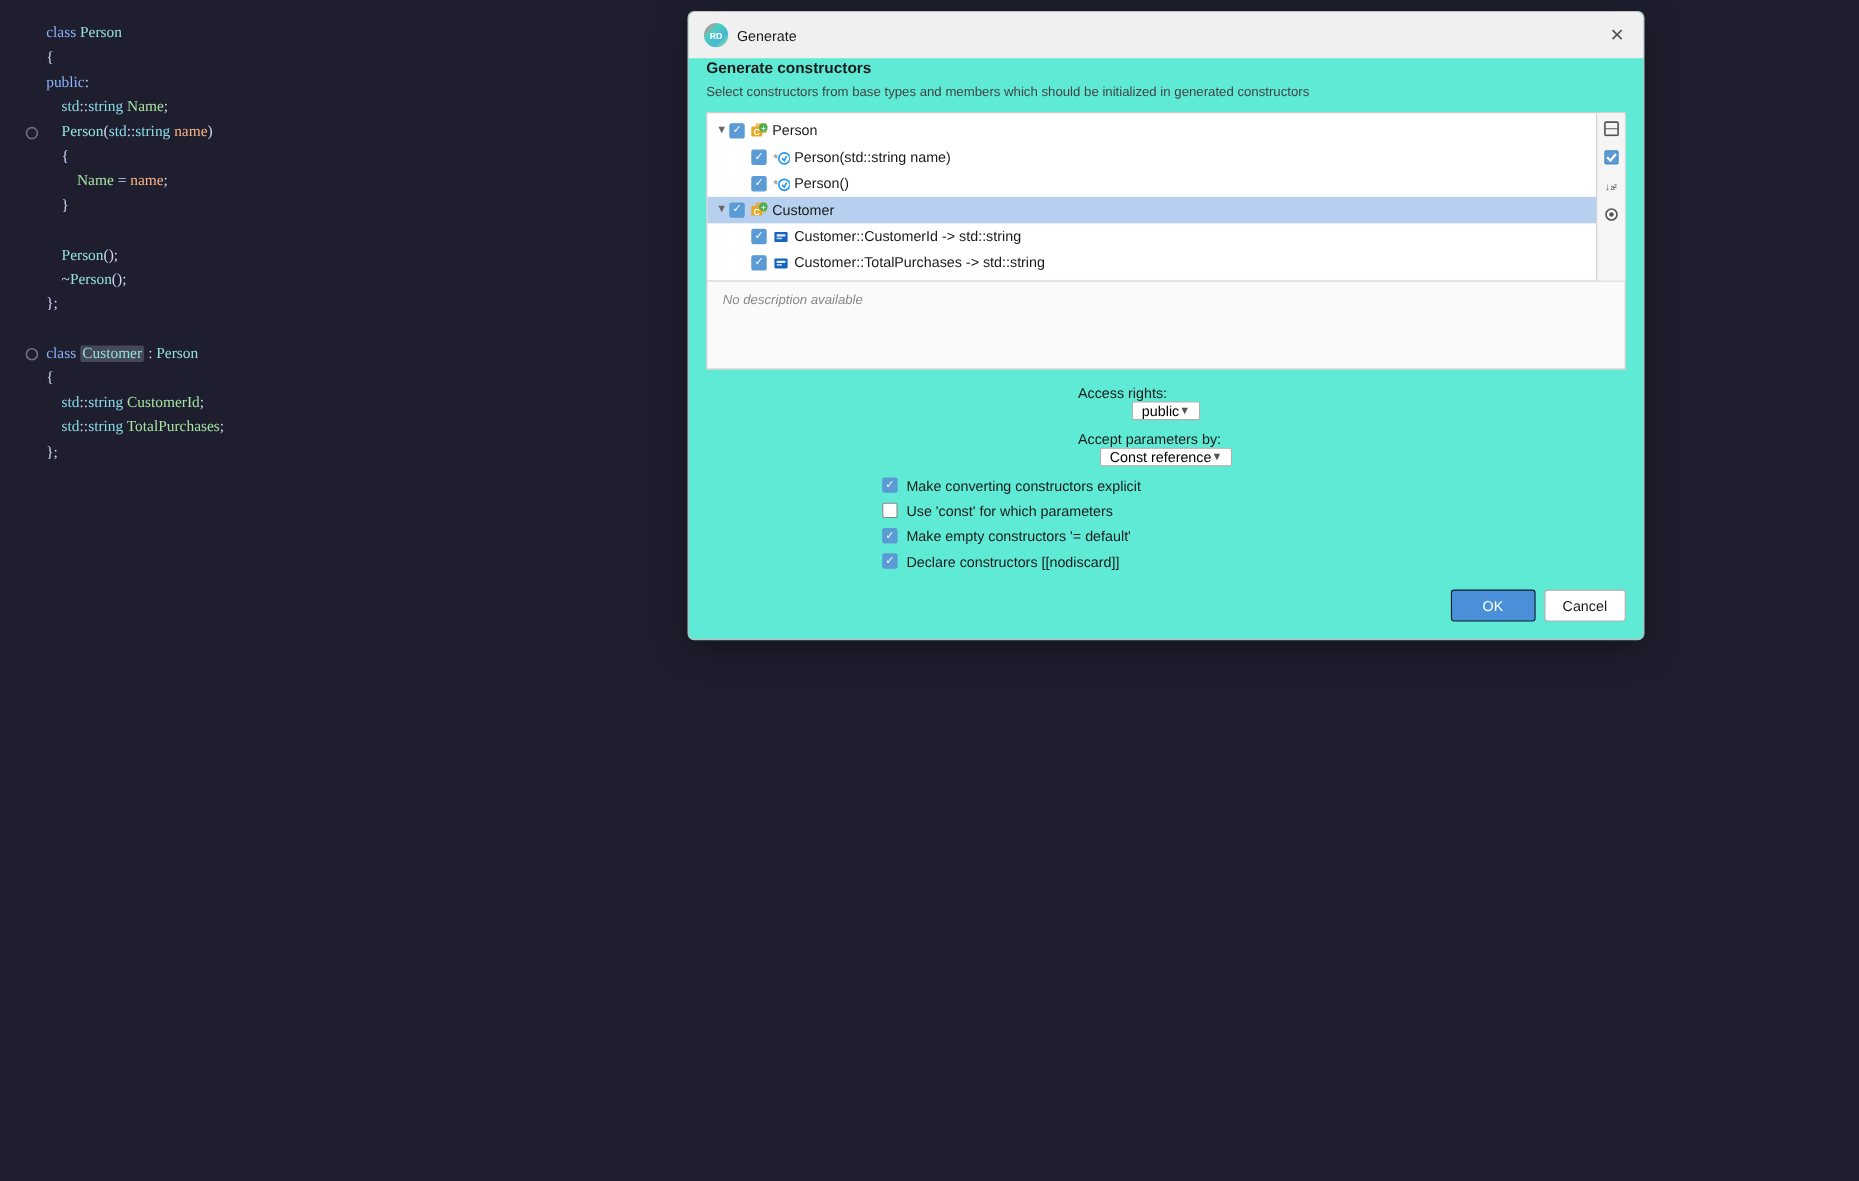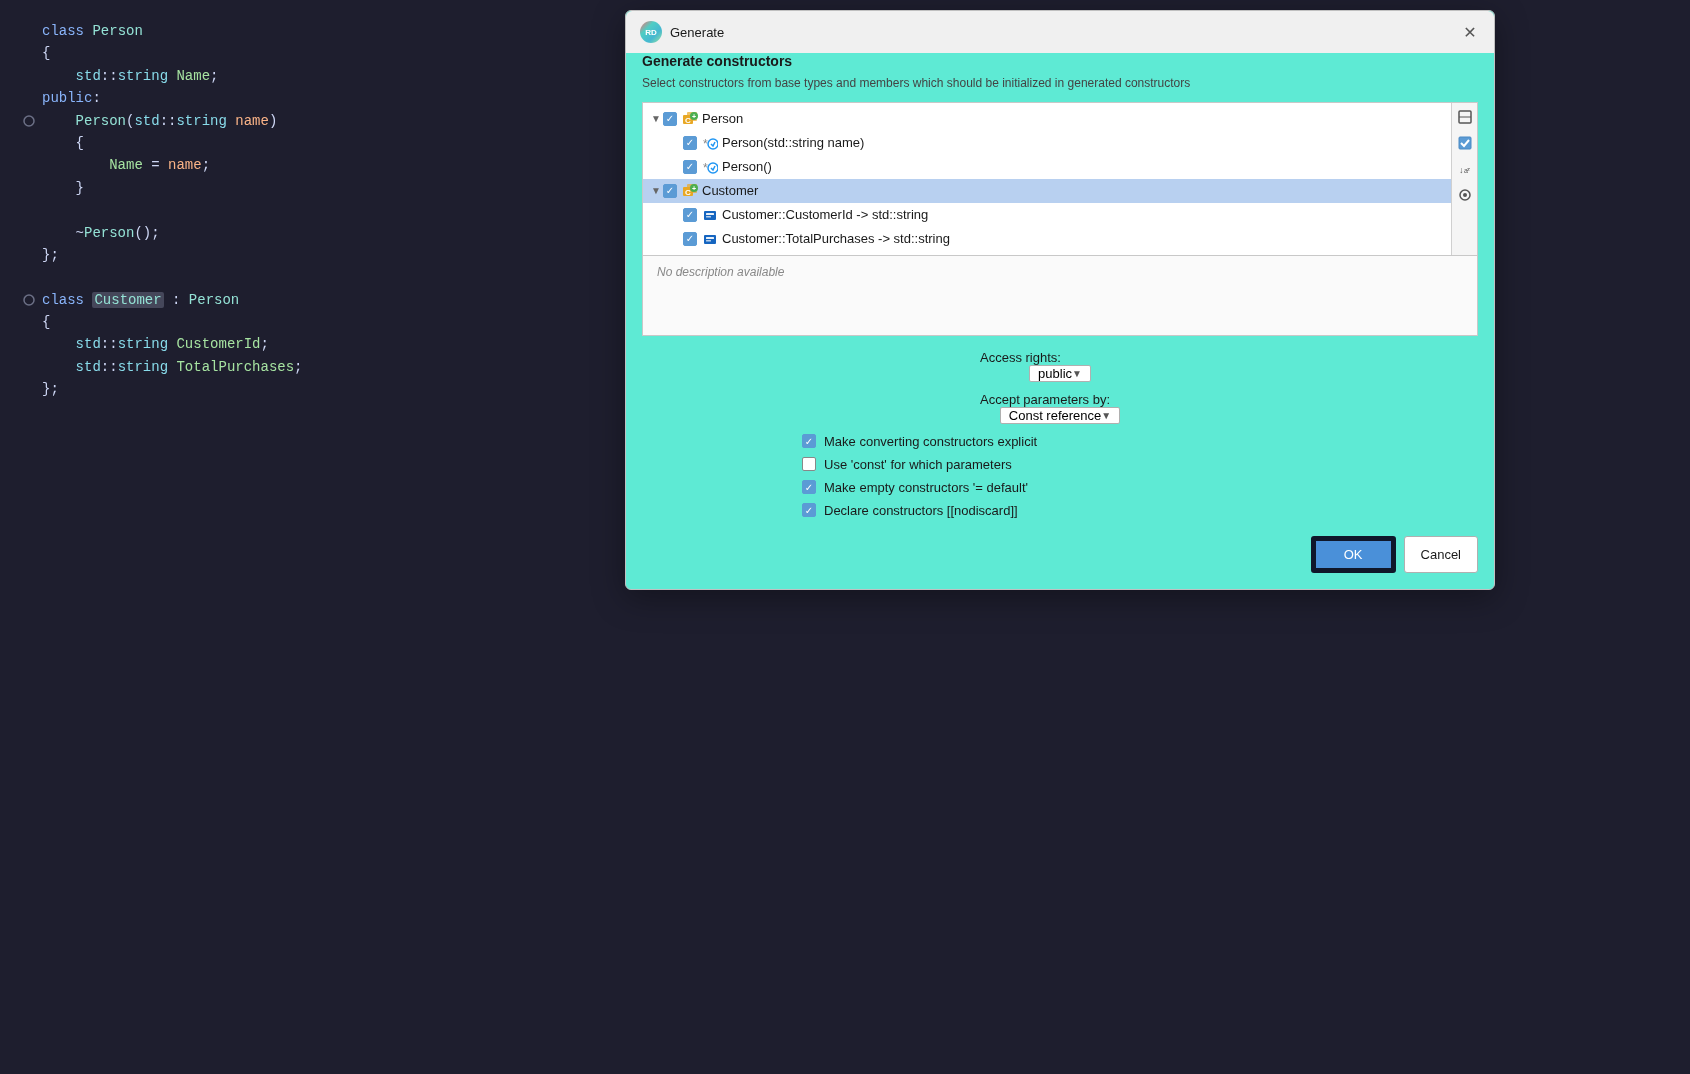--- a/index.html
+++ b/index.html
@@ -12,21 +12,21 @@
       overflow: hidden;
       display: flex;
     }
 
     
     .code-editor {
       width: 430px;
       height: 796px;
       background: #1e1e2e;
       padding: 20px 10px 20px 20px;
-      font-family: Liberation Mono, monospace;
+      font-family: Liberation Serif, serif;
       font-size: 14px;
       line-height: 1.6;
       color: #cdd6f4;
       position: relative;
       overflow: hidden;
     }
 
     .code-line {
       display: flex;
       align-items: center;
@@ -335,21 +335,21 @@
     .dialog-buttons {
       display: flex;
       justify-content: flex-end;
       gap: 8px;
       margin-top: 18px;
     }
 
     .btn-ok {
       padding: 6px 28px;
       background: #4a90d9;
-      border: 5px solid #0f172a;
+      border: 1px solid #0f172a;
       border-radius: 3px;
       color: white;
       font-size: 13px;
       cursor: pointer;
     }
 
     .btn-cancel {
       padding: 6px 16px;
       background: white;
       border: 1px solid #b0b0b0;
@@ -367,25 +367,25 @@
   <div class="code-line">
     <span class="gutter-icon"></span>
     <span class="code-text"><span class="kw-blue">class </span><span class="kw-teal">Person</span></span>
   </div>
   <div class="code-line">
     <span class="gutter-icon"></span>
     <span class="code-text kw-white">{</span>
   </div>
   <div class="code-line">
     <span class="gutter-icon"></span>
+    <span class="code-text"><span class="kw-blue">public</span><span class="kw-white">:</span></span>
+  </div>
+  <div class="code-line">
+    <span class="gutter-icon"></span>
     <span class="code-text">    <span class="kw-cyan">std</span><span class="kw-white">::</span><span class="kw-cyan">string</span> <span class="kw-green">Name</span><span class="kw-white">;</span></span>
-  </div>
-  <div class="code-line">
-    <span class="gutter-icon"></span>
-    <span class="code-text"><span class="kw-blue">public</span><span class="kw-white">:</span></span>
   </div>
 
   <div class="code-line">
     <span class="gutter-icon">
       <svg width="12" height="12" viewBox="0 0 12 12">
           <circle cx="6" cy="6" r="5" fill="none" stroke="#6c7086" stroke-width="1.5"></circle>
         </svg>
     </span>
     <span class="code-text">    <span class="kw-teal">Person</span><span class="kw-white">(</span><span class="kw-cyan">std</span><span class="kw-white">::</span><span class="kw-cyan">string</span> <span class="kw-orange">name</span><span class="kw-white">)</span></span>
   </div>
@@ -397,20 +397,24 @@
     <span class="gutter-icon"></span>
     <span class="code-text">        <span class="kw-green">Name</span> <span class="kw-white">=</span> <span class="kw-orange">name</span><span class="kw-white">;</span></span>
   </div>
   <div class="code-line">
     <span class="gutter-icon"></span>
     <span class="code-text kw-white">    }</span>
   </div>
   <div class="code-line">
     <span class="gutter-icon"></span>
     <span class="code-text">&nbsp;</span>
+  </div>
+  <div class="code-line">
+    <span class="gutter-icon"></span>
+    <span class="code-text">    <span class="kw-teal">Person</span><span class="kw-white">();</span></span>
   </div>
   <div class="code-line">
     <span class="gutter-icon"></span>
     <span class="code-text">    <span class="kw-white">~</span><span class="kw-teal">Person</span><span class="kw-white">();</span></span>
   </div>
   <div class="code-line">
     <span class="gutter-icon"></span>
     <span class="code-text kw-white">};</span>
   </div>
   <div class="code-line">

